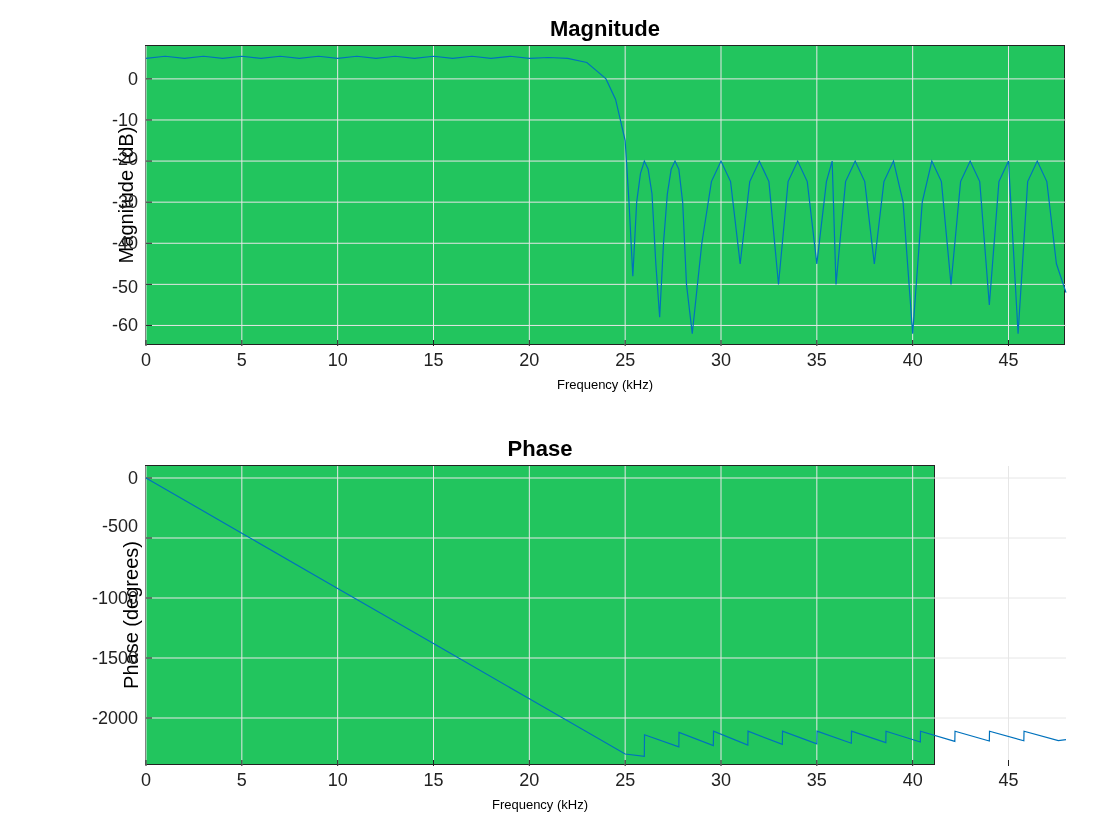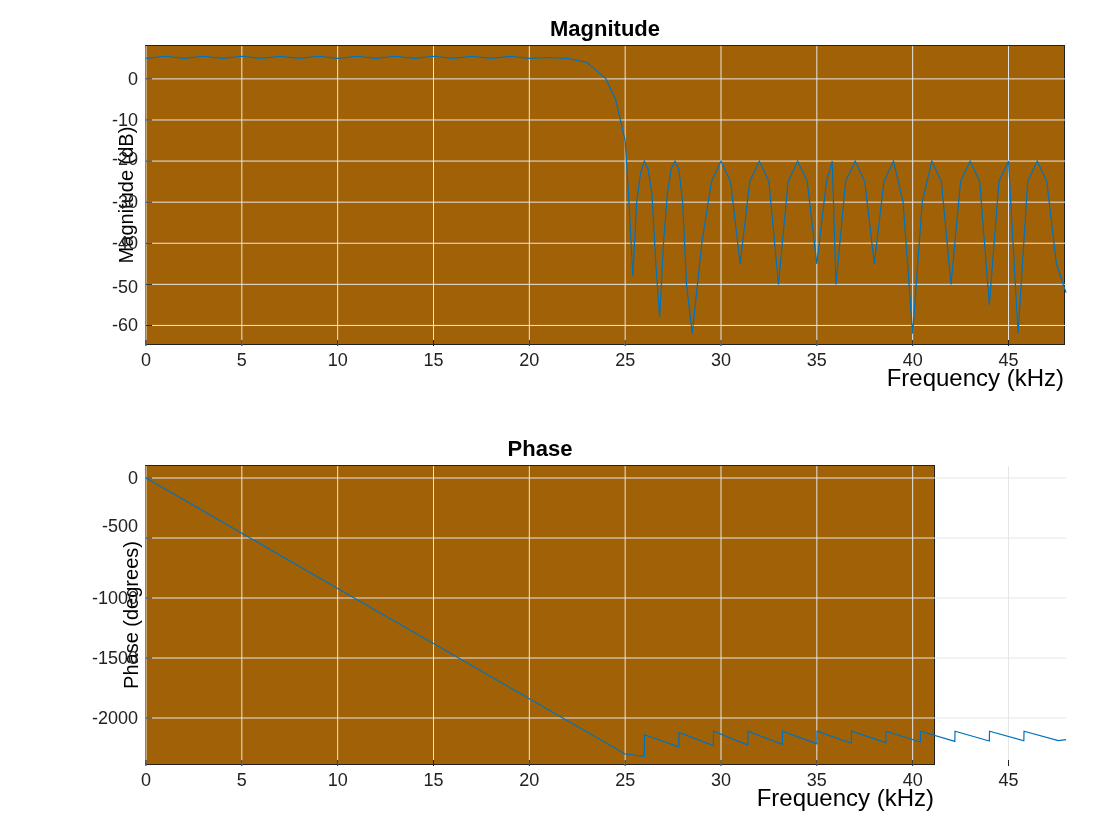--- a/index.html
+++ b/index.html
@@ -12,37 +12,37 @@
     color: #000;
   }
   .figure {
     position: relative;
     width: 1120px;
     height: 840px;
   }
   .axes {
     position: absolute;
     border: 1px solid #222;
-    background: #a16207;
+    background: #22c55e;
     box-sizing: border-box;
   }
   .title {
     position: absolute;
     width: 100%;
     text-align: center;
     font-weight: bold;
     font-size: 22px;
     top: -30px;
     left: 0;
   }
   .xlabel {
     position: absolute;
     width: 100%;
-    text-align: right;
-    font-size: 24px;
+    text-align: center;
+    font-size: 13px;
     bottom: -48px;
     left: 0;
   }
   .ylabel {
     position: absolute;
     font-size: 20px;
     left: -78px;
     top: 50%;
     transform: translate(-10px,-50%) rotate(-90deg);
     transform-origin: center;

